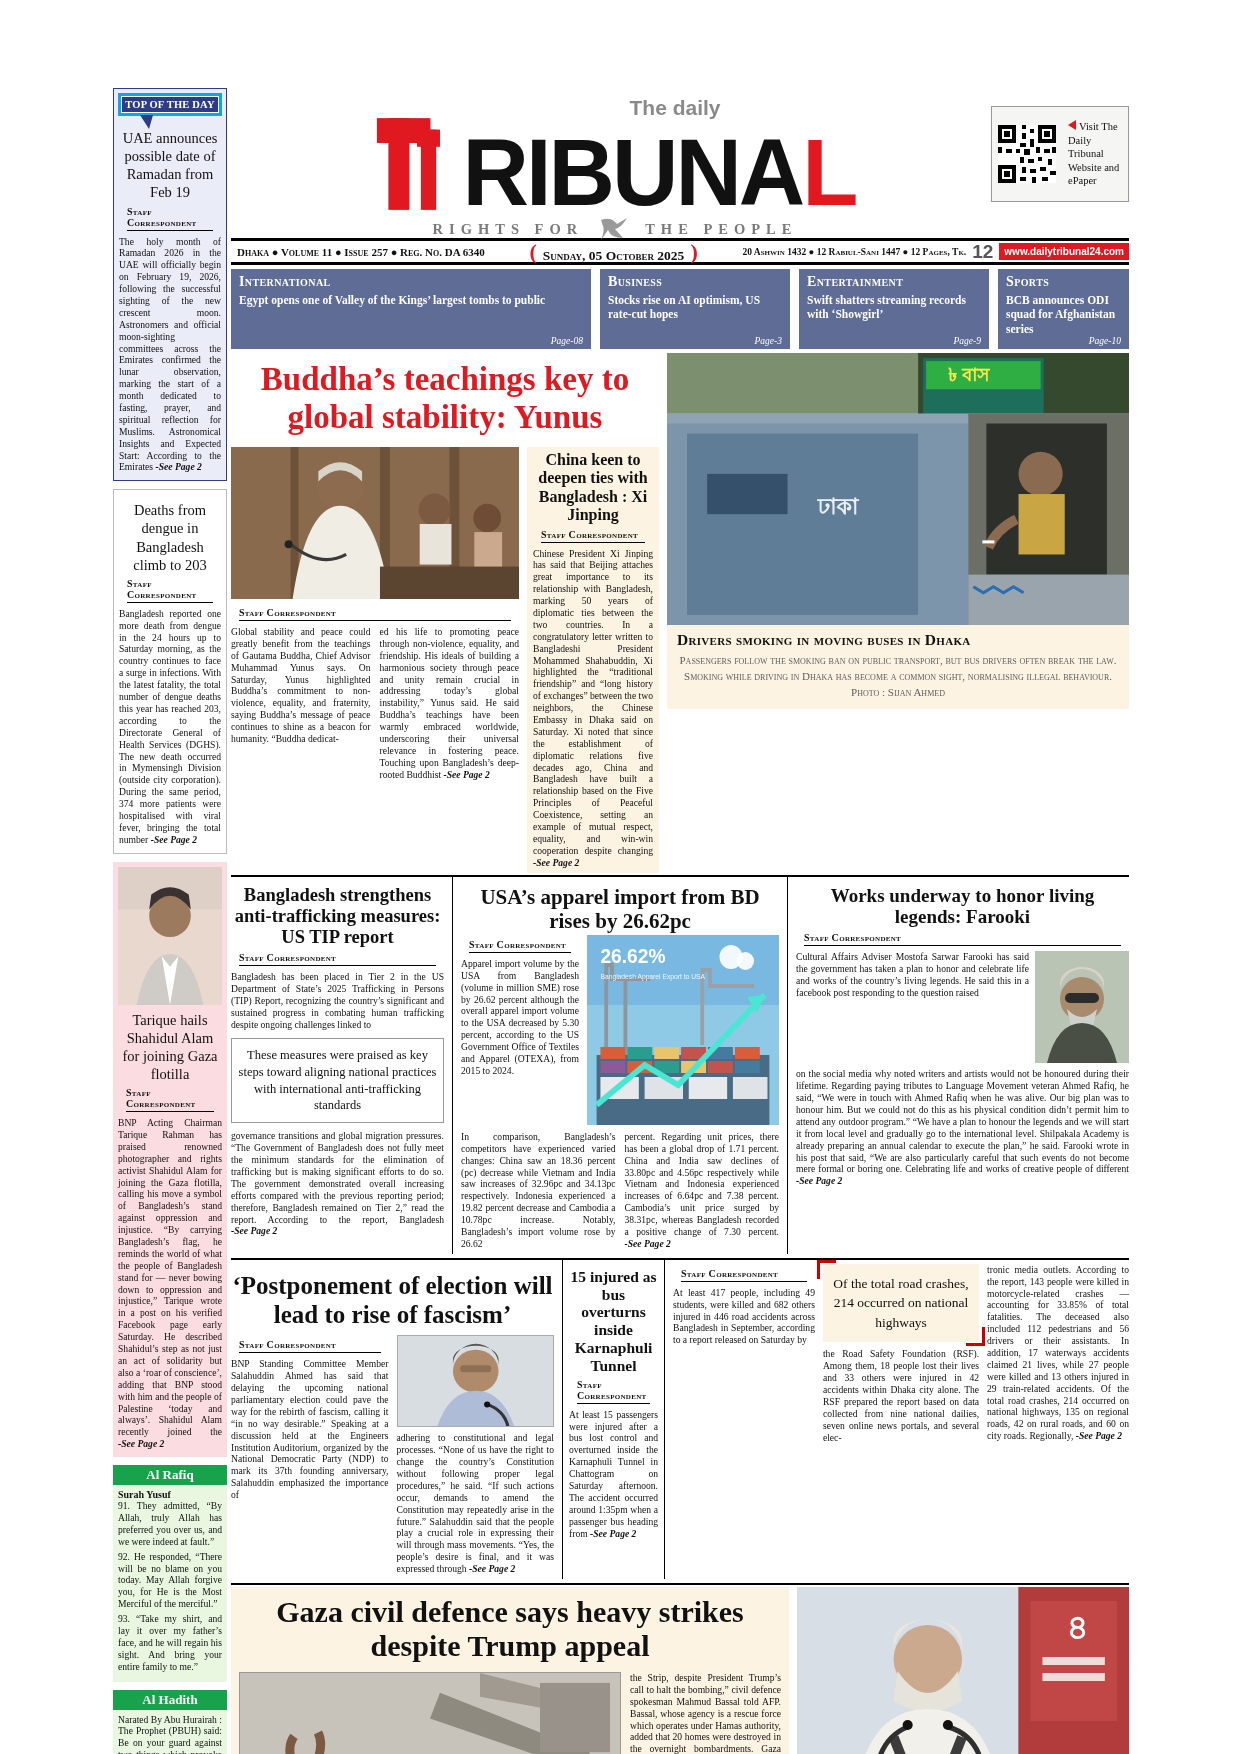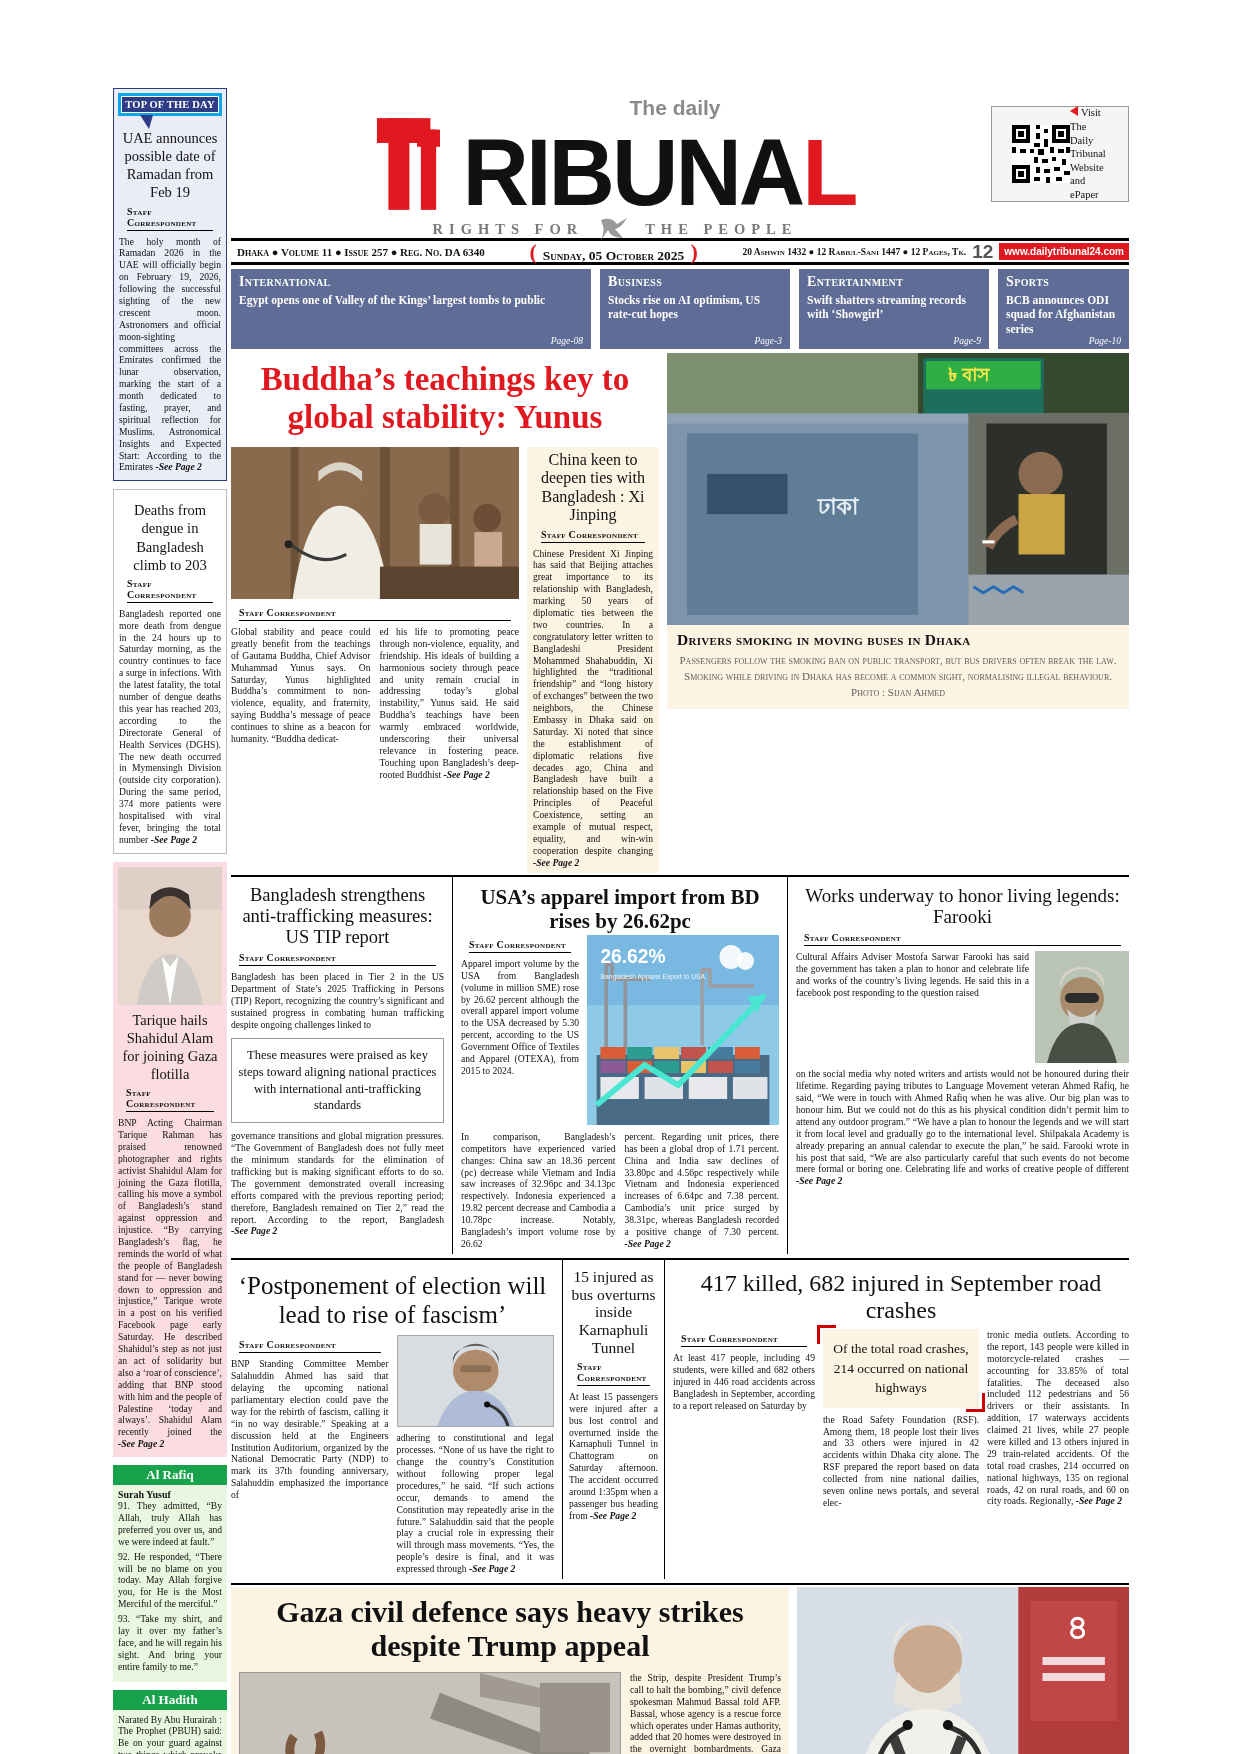--- a/index.html
+++ b/index.html
@@ -36,21 +36,21 @@
   .logo-row { position:absolute; left:0; top:8px; width:768px; text-align:center; }
   .kicker { font-family:"Liberation Sans",sans-serif; font-weight:bold; color:#8a8a8a; font-size:21px; margin-left:120px; }
   .wordmark { display:flex; align-items:flex-end; justify-content:center; height:92px; }
   .t-icon { width:86px; height:96px; margin-right:2px; }
   .logo-txt { font-family:"Liberation Sans",sans-serif; font-weight:bold; font-size:92px; line-height:.86;
     letter-spacing:-3px; transform:scaleY(1.02); }
   .logo-red { color:#e0181f; }
   .motto { display:flex; align-items:center; justify-content:center; gap:14px; color:#7a7a7a;
     font-weight:bold; letter-spacing:6px; font-size:14.5px; margin-top:4px; }
   .qr-box { position:absolute; right:0; top:18px; width:138px; height:96px; border:1px solid #999;
-    background:#f5f5f3; display:flex; align-items:center; padding:20px; gap:0; }
+    background:#f5f5f3; display:flex; align-items:center; padding:6px; gap:12px; }
   .qr-svg { width:58px; height:58px; flex:0 0 58px; }
   .visit { font-size:10.5px; line-height:1.3; }
   .tri-left { display:inline-block; width:0; height:0; border-top:5px solid transparent;
     border-bottom:5px solid transparent; border-right:8px solid #e0181f; margin-right:3px; }
 
   
   .dateline { border-top:3px solid #000; border-bottom:3px solid #000; display:flex; align-items:center;
     font-variant:small-caps; font-weight:bold; font-size:11px; padding:2px 0 2px 6px; gap:6px; height:27px; }
   .dl-paren { color:#e0181f; font-size:22px; font-weight:bold; line-height:.8; font-variant:normal; }
   .dl-date { font-size:13.5px;margin-top:9px; }
@@ -61,21 +61,21 @@
 
   
   .nav { display:flex; gap:9px; margin-top:4px; }
   .nav-cell { background:#5f6c96; color:#fff; padding:5px 8px 3px; display:flex; flex-direction:column; }
   .nav-label { font-variant:small-caps; font-weight:bold; font-size:14px; letter-spacing:.4px; }
   .nav-hl { font-weight:bold; font-size:11.5px; line-height:1.25; margin-top:3px; }
   .nav-page { font-style:italic; font-size:9.5px; text-align:right; margin-top:auto; }
   .nc-1 { flex:0 0 360px; } .nc-2 { flex:0 0 190px; } .nc-3 { flex:0 0 190px; } .nc-4 { flex:1; }
 
   
-  .hl { text-align:center; line-height:1.15; }
+  .hl { text-align:center; line-height:1.15;font-weight:bold; }
   .cols2 { display:flex; gap:9px; }
   .col { flex:1; min-width:0; }
   .photo { position:relative; width:100%; overflow:hidden; background:#cfd4d8; }
   .photo svg { display:block; width:100%; height:100%; }
   .cream { background:#fcf3e3; }
 
   
   .row1 { display:flex; gap:8px; margin-top:4px; }
   .lead-wrap { flex:0 0 428px; }
   .lead-hl { color:#e0181f; font-weight:bold; font-size:33px; margin:8px 0 10px; }
@@ -419,21 +419,20 @@
           </div>
         </div>
 
         <div class="tuncol">
           <div class="hl tun-hl">15 injured as bus overturns inside Karnaphuli Tunnel</div>
           <div class="byline">Staff Correspondent</div>
           <div class="btxt"><span>At least 15 passengers were injured after a bus lost control and overturned inside the Karnaphuli Tunnel in Chattogram on Saturday afternoon. The accident occurred around 1:35pm when a passenger bus heading from</span> <span class="more">-See Page 2</span></div>
         </div>
 
         <div class="crashcol">
-          <div class="hl crash-hl">417 killed, 682 injured in September road crashes</div>
           <div class="crash-grid">
             <div class="col">
               <div class="byline">Staff Correspondent</div>
               <div class="btxt">At least 417 people, including 49 students, were killed and 682 others injured in 446 road accidents across Bangladesh in September, according to a report released on Saturday by</div>
             </div>
             <div class="col" style="flex:1.1">
               <div class="pullquote">Of the total road crashes, 214 occurred on national highways</div>
               <div class="btxt">the Road Safety Foundation (RSF). Among them, 18 people lost their lives and 33 others were injured in 42 accidents within Dhaka city alone. The RSF prepared the report based on data collected from nine national dailies, seven online news portals, and several elec-</div>
             </div>
             <div class="col btxt"><span>tronic media outlets. According to the report, 143 people were killed in motorcycle-related crashes — accounting for 33.85% of total fatalities. The deceased also included 112 pedestrians and 56 drivers or their assistants. In addition, 17 waterways accidents claimed 21 lives, while 27 people were killed and 13 others injured in 29 train-related accidents. Of the total road crashes, 214 occurred on national highways, 135 on regional roads, 42 on rural roads, and 60 on city roads. Regionally,</span> <span class="more">-See Page 2</span></div>

